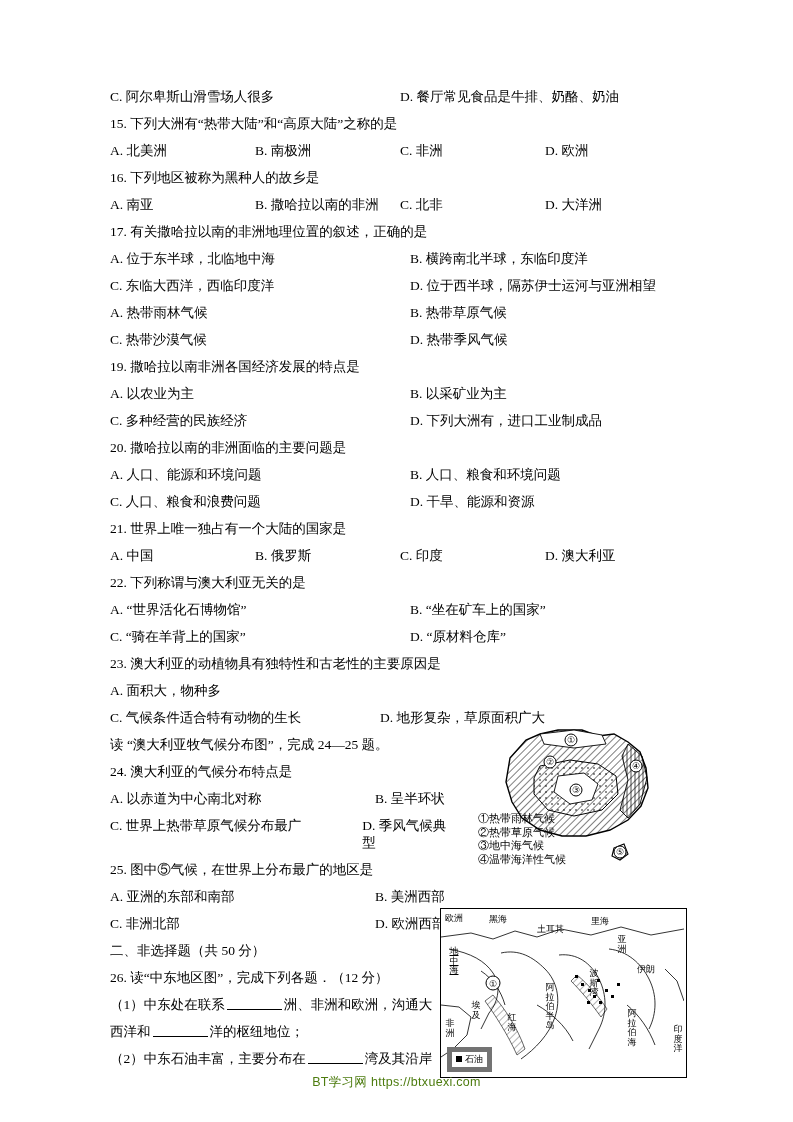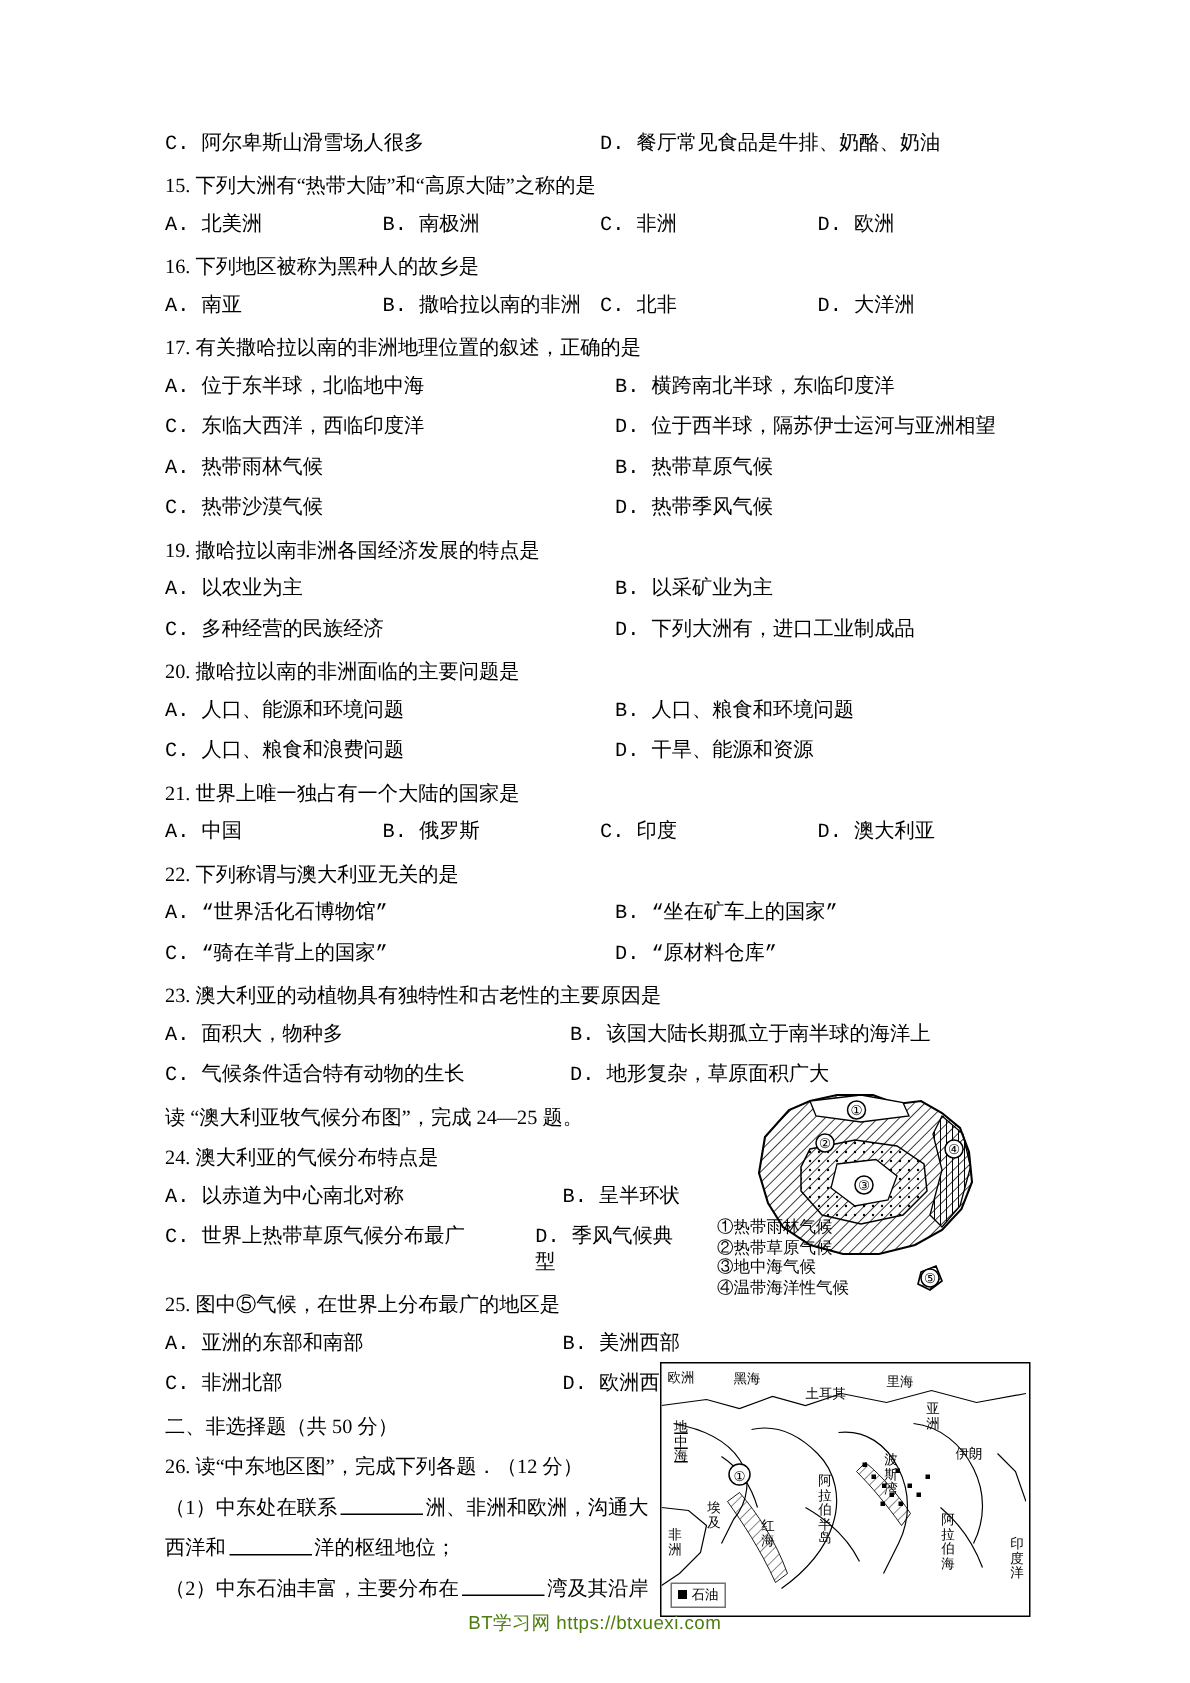--- a/index.html
+++ b/index.html
@@ -26,21 +26,20 @@
     font-size:13.5px;
     line-height:17px;
     margin-bottom:10px;
     white-space:nowrap;
   }
   .opts{
     display:flex;
     font-size:13.5px;
     line-height:17px;
     margin-bottom:10px;
-    font-family:Liberation Mono, monospace;
   }
   .opts.four > span{ width:145px; display:inline-block; }
   .opts.two > span:first-child{ width:290px; display:inline-block; }
   .opts.two.narrow > span:first-child{ width:265px; display:inline-block; }
   .opts.two.wide > span:first-child{ width:300px; display:inline-block; }
   .opts.two3 > span:first-child{ width:270px; display:inline-block; }
 
   
   .narrowcol{ width:345px; }
 
@@ -109,21 +108,21 @@
     font-size:9px;
     width:10px;
     line-height:9.5px;
     word-break:break-all;
     text-align:center;
     font-family:"Liberation Serif",serif;
   }
   .me-key{
     position:absolute;
     left:6px;bottom:5px;
-    border:1px solid #737373;
+    border:5px solid #737373;
     padding:1px 4px;
     font-size:9px;
     background:#fff;
     text-align:right;
   }
   .me-key .sq{
     display:inline-block;width:6px;height:6px;background:#000;margin-right:3px;vertical-align:0px;
   }
 </style>
 </head>
@@ -207,21 +206,20 @@
       <span>B. “坐在矿车上的国家”</span>
     </div>
     <div class="opts two wide">
       <span>C. “骑在羊背上的国家”</span>
       <span>D. “原材料仓库”</span>
     </div>
 
     <div class="q">23. 澳大利亚的动植物具有独特性和古老性的主要原因是</div>
     <div class="opts two3">
       <span>A. 面积大，物种多</span>
-      <span>B. 该国大陆长期孤立于南半球的海洋上</span>
     </div>
     <div class="opts two3">
       <span>C. 气候条件适合特有动物的生长</span>
       <span>D. 地形复杂，草原面积广大</span>
     </div>
 
     <div class="q narrowcol">读 “澳大利亚牧气候分布图”，完成 24—25 题。</div>
 
     <div class="q narrowcol">24. 澳大利亚的气候分布特点是</div>
     <div class="opts two narrow narrowcol">

